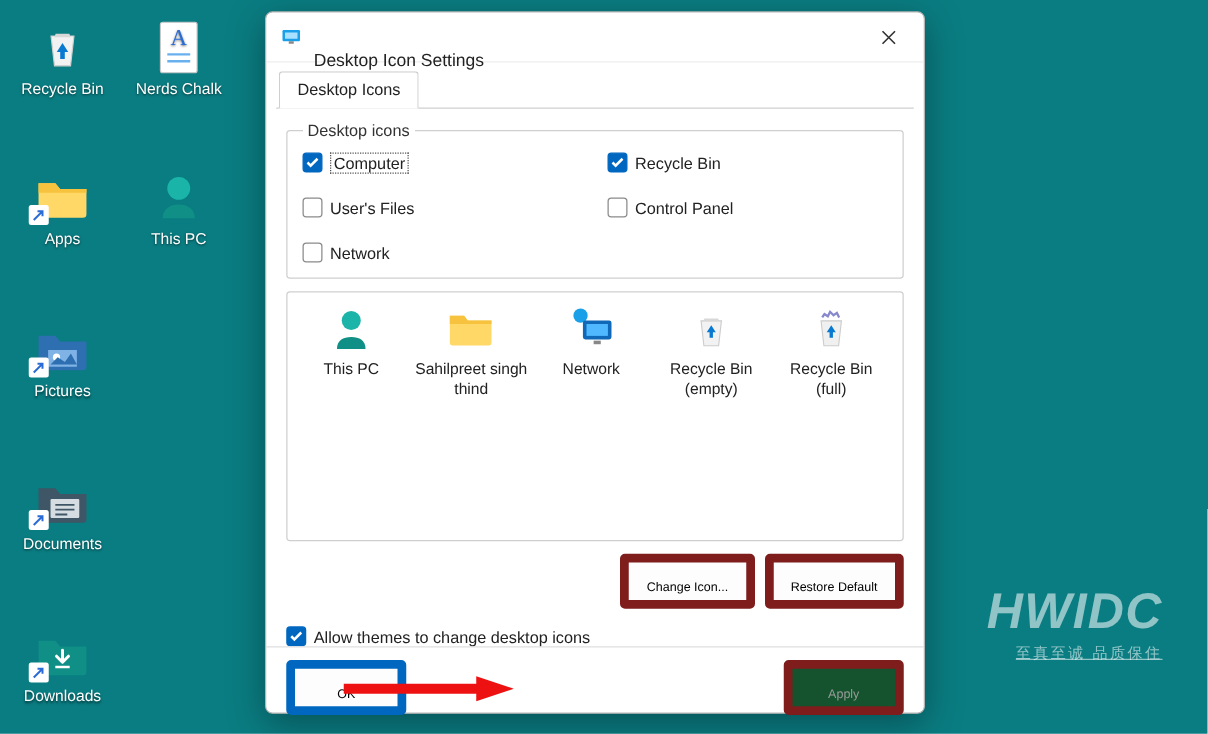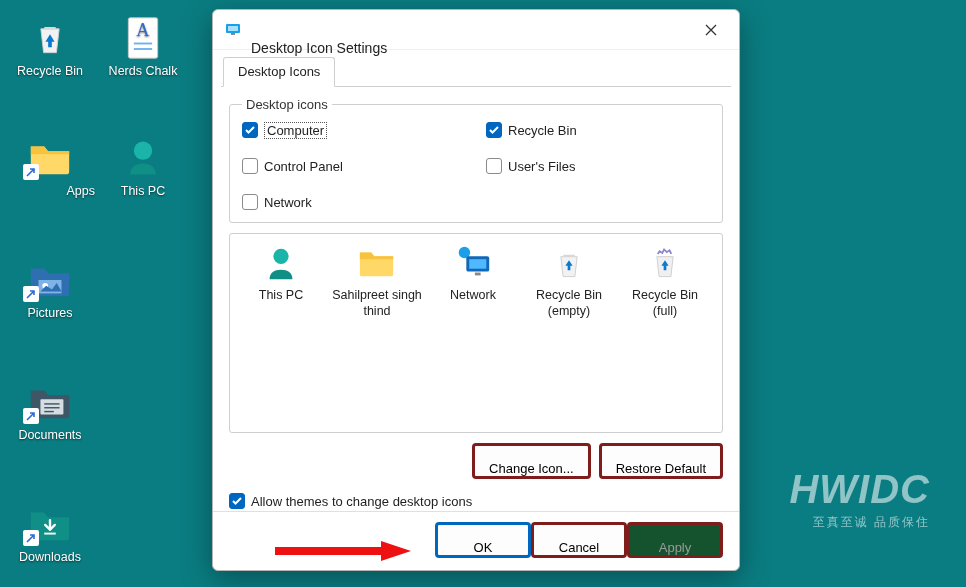--- a/index.html
+++ b/index.html
@@ -77,42 +77,42 @@
     height: 200px; padding: 8px 6px; display: flex; gap: 6px; align-items: flex-start;
     overflow: hidden;
   }
   .icon-item { width: 90px; text-align: center; }
   .icon-item .ii { width: 42px; height: 42px; margin: 0 auto 4px; display: flex; align-items: center; justify-content: center; }
   .icon-item .caption { font-size: 12.5px; line-height: 1.25; }
 
   .btnrow { display: flex; justify-content: flex-end; gap: 8px; margin-top: 10px; }
   .btn {
     min-width: 100px; height: 26px; padding: 15px 14px;
-    background: #fdfdfd; border: 3px solid #7f1d1d; border-radius: 4px;
-    font-family: inherit; font-size: 13px; cursor: pointer;
+    background: #fdfdfd; border: 7px solid #7f1d1d; border-radius: 4px;
+    font-family: inherit; font-size: 10px; cursor: pointer;
   }
   .btn.primary { border-color: #0067c0; }
   .btn.disabled { color: #9a9a9a; background: #14532d; cursor: default; }
 
   .allow-row { display: flex; align-items: center; gap: 6px; margin-top: 14px; }
 
   .dlg-footer {
     border-top: 1px solid #e0e0e0; padding: 10px 16px 12px;
-    display: flex; justify-content: flex-end; position: relative;
+    display: flex; justify-content: space-between; gap: 10px; position: relative;
   }
 
   
   .arrow {
     position: absolute; left: 273px; bottom: 24px; width: 140px; height: 24px;
   }
 
   
   .wm { position: absolute; right: 36px; bottom: 56px; color: rgba(255,255,255,.55); text-align: right; }
   .wm .big { font-size: 40px; font-weight: 700; font-style: italic; letter-spacing: 1px; }
-  .wm .small { font-size: 12px; letter-spacing: 2px; margin-top: 2px; }
+  .wm .small { font-size: 12px; letter-spacing: 2px; margin-top: 2px; text-decoration: underline; }
 </style>
 </head>
 <body>
 
 <div class="desktop">
 
   <div class="di" style="left:5px; top:14px;">
     <div class="icon">
       <svg viewBox="0 0 48 48" width="44" height="44">
           <path d="M14 14h20l-3 26H17z" fill="#f2f2f2" stroke="#d0d0d0"></path>
@@ -128,21 +128,21 @@
       <svg viewBox="0 0 40 48" width="38" height="44">
           <rect x="4" y="2" width="32" height="44" rx="2" fill="#fff" stroke="#c8c8c8"></rect>
           <text x="20" y="22" text-anchor="middle" font-family="Georgia" font-size="20" fill="#2a6bd6">A</text>
           <line x1="10" y1="30" x2="30" y2="30" stroke="#68b0ee" stroke-width="2"></line>
           <line x1="10" y1="36" x2="30" y2="36" stroke="#68b0ee" stroke-width="2"></line>
         </svg>
     </div>
     <div class="label">Nerds Chalk</div>
   </div>
 
-  <div class="di" style="left:5px; top:134px;text-align:right;">
+  <div class="di" style="left:5px; top:134px;">
     <div class="icon">
       <svg viewBox="0 0 48 40" width="46" height="40">
           <path d="M4 8h14l4 5h22v21a3 3 0 0 1-3 3H7a3 3 0 0 1-3-3z" fill="#ffd867"></path>
           <path d="M4 8h14l4 5h22v3H4z" fill="#f7c23e"></path>
         </svg>
     </div>
     <div class="shortcut-arrow">
         <svg viewBox="0 0 12 12">
           <path d="M2 10l7-7M5 3h4v4" stroke="#2a6bd6" stroke-width="1.6" fill="none"></path>
         </svg>
@@ -250,25 +250,25 @@
         <div class="chk">
           <div class="cb checked">
               <svg viewBox="0 0 12 12">
                 <path d="M2 6l2.5 2.5L10 3" stroke="#fff" stroke-width="2" fill="none"></path>
               </svg>
             </div>
           <label>Recycle Bin</label>
         </div>
         <div class="chk">
           <div class="cb"></div>
+          <label>User's Files</label>
+        </div>
+        <div class="chk">
+          <div class="cb"></div>
           <label>Control Panel</label>
-        </div>
-        <div class="chk">
-          <div class="cb"></div>
-          <label>User's Files</label>
         </div>
         <div class="chk">
           <div class="cb"></div>
           <label>Network</label>
         </div>
       </div>
     </fieldset>
 
     <div class="icon-list">
       <div class="icon-item">
@@ -332,21 +332,20 @@
           <svg viewBox="0 0 12 12">
             <path d="M2 6l2.5 2.5L10 3" stroke="#fff" stroke-width="2" fill="none"></path>
           </svg>
         </div>
       <label>Allow themes to change desktop icons</label>
     </div>
   </div>
 
   <div class="dlg-footer">
     <button class="btn primary" style="min-width:96px">OK</button>
-    <button class="btn" style="min-width:96px">Cancel</button>
     <button class="btn disabled" style="min-width:96px">Apply</button>
   </div>
 
 </div>
 
 <svg class="arrow" viewBox="0 0 140 24">
   <line x1="2" y1="12" x2="110" y2="12" stroke="#e11" stroke-width="8"></line>
   <polygon points="108,2 138,12 108,22" fill="#e11"></polygon>
 </svg>
 

